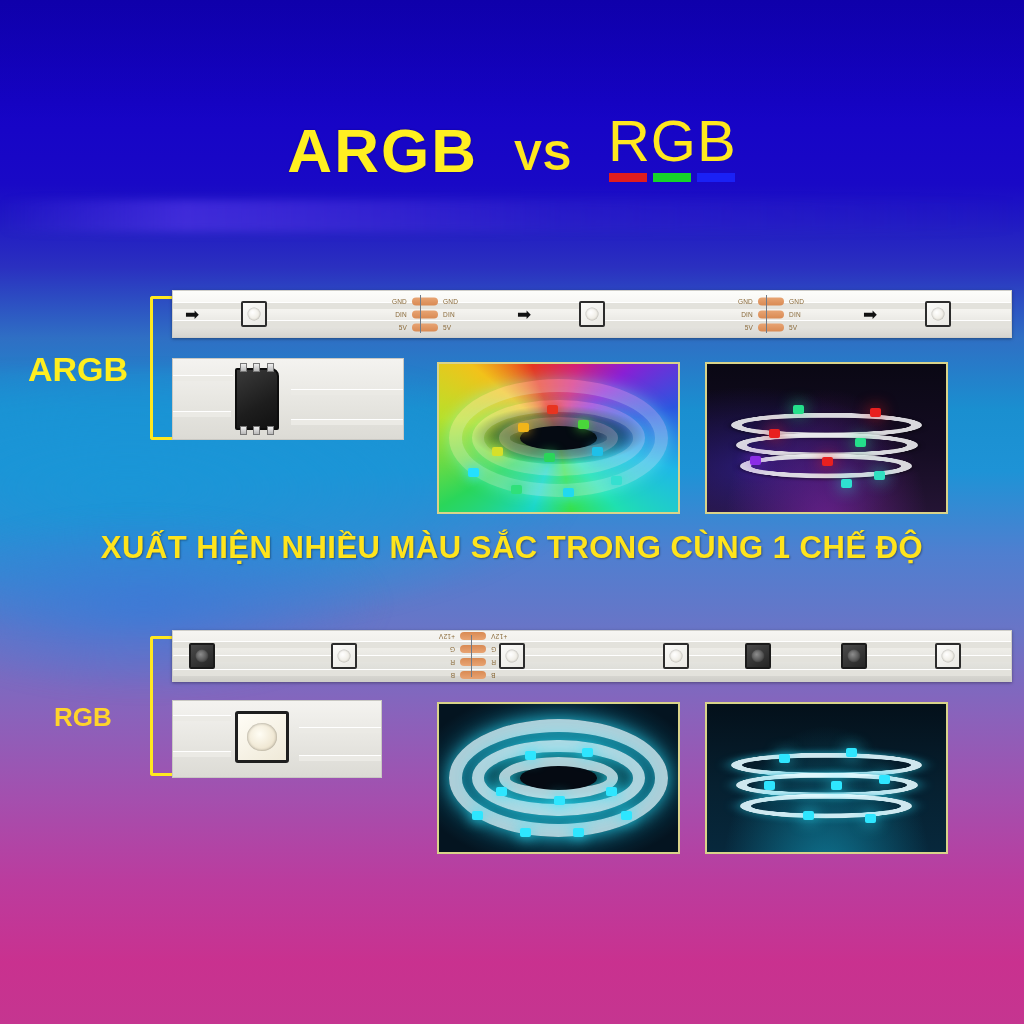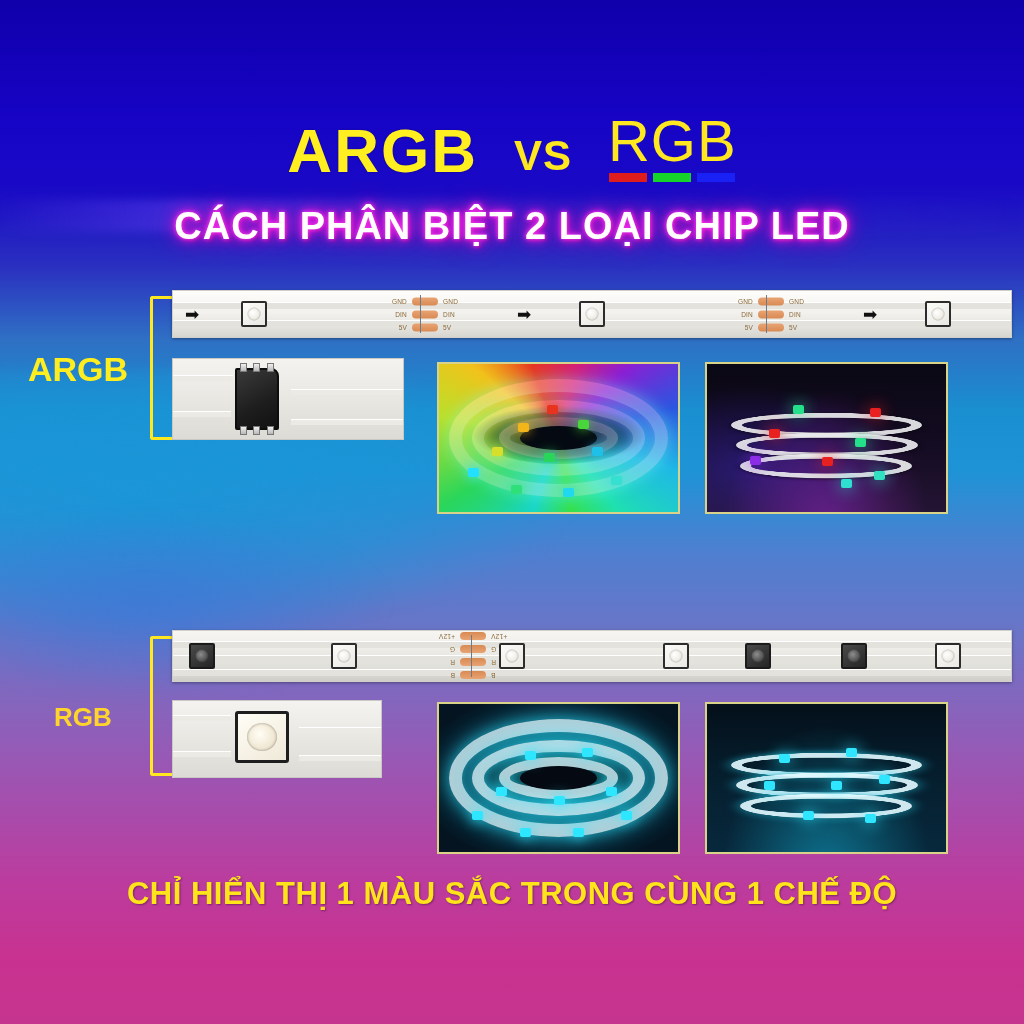--- a/index.html
+++ b/index.html
@@ -300,21 +300,20 @@
     <span class="h-rgb-wrap">
       <span class="h-rgb">RGB</span>
       <span class="rgb-bars">
         <i class="r"></i>
         <i class="g"></i>
         <i class="b"></i>
       </span>
     </span>
   </div>
 
-  <div class="subtitle">CÁCH PHÂN BIỆT 2 LOẠI CHIP LED</div>
 
   <div class="side-label argb">ARGB</div>
   <div class="bracket argb"></div>
 
   <div class="strip argb">
     <div class="trace" style="left:0;top:11px;width:840px;"></div>
     <div class="trace" style="left:0;top:29px;width:840px;"></div>
 
     <span class="arrow" style="left:12px;">➡</span>
     <span class="arrow" style="left:344px;">➡</span>
@@ -414,20 +413,21 @@
         <i class="glowdot" style="left:48%;top:63%;background:#e8201f;box-shadow:0 0 16px #e8201f;"></i>
         <i class="glowdot" style="left:62%;top:50%;background:#24e08a;box-shadow:0 0 16px #24e08a;"></i>
         <i class="glowdot" style="left:36%;top:28%;background:#24e08a;box-shadow:0 0 16px #24e08a;"></i>
         <i class="glowdot" style="left:70%;top:72%;background:#30e0c0;box-shadow:0 0 16px #30e0c0;"></i>
         <i class="glowdot" style="left:18%;top:62%;background:#8b2ce6;box-shadow:0 0 16px #8b2ce6;"></i>
         <i class="glowdot" style="left:56%;top:78%;background:#2fe0d0;box-shadow:0 0 16px #2fe0d0;"></i>
       </div>
     </div>
   </div>
 
+  <div class="caption mid">XUẤT HIỆN NHIỀU MÀU SẮC TRONG CÙNG 1 CHẾ ĐỘ</div>
 
   <div class="side-label rgb">RGB</div>
   <div class="bracket rgb"></div>
 
   <div class="strip rgb">
     <div class="trace" style="left:0;top:10px;width:840px;"></div>
     <div class="trace" style="left:0;top:24px;width:840px;"></div>
     <div class="trace" style="left:0;top:38px;width:840px;"></div>
 
     <div class="smd dark" style="left:16px;"></div>
@@ -501,15 +501,14 @@
         <i class="glowdot" style="left:58%;top:30%;background:#2ee6ff;box-shadow:0 0 16px #2ee6ff;"></i>
         <i class="glowdot" style="left:24%;top:52%;background:#2ee6ff;box-shadow:0 0 16px #2ee6ff;"></i>
         <i class="glowdot" style="left:52%;top:52%;background:#2ee6ff;box-shadow:0 0 16px #2ee6ff;"></i>
         <i class="glowdot" style="left:72%;top:48%;background:#2ee6ff;box-shadow:0 0 16px #2ee6ff;"></i>
         <i class="glowdot" style="left:40%;top:72%;background:#2ee6ff;box-shadow:0 0 16px #2ee6ff;"></i>
         <i class="glowdot" style="left:66%;top:74%;background:#2ee6ff;box-shadow:0 0 16px #2ee6ff;"></i>
       </div>
     </div>
   </div>
 
-  <div class="caption bot">CHỈ HIỂN THỊ 1 MÀU SẮC TRONG CÙNG 1 CHẾ ĐỘ</div>
 
 </div>
 
 </body></html>

